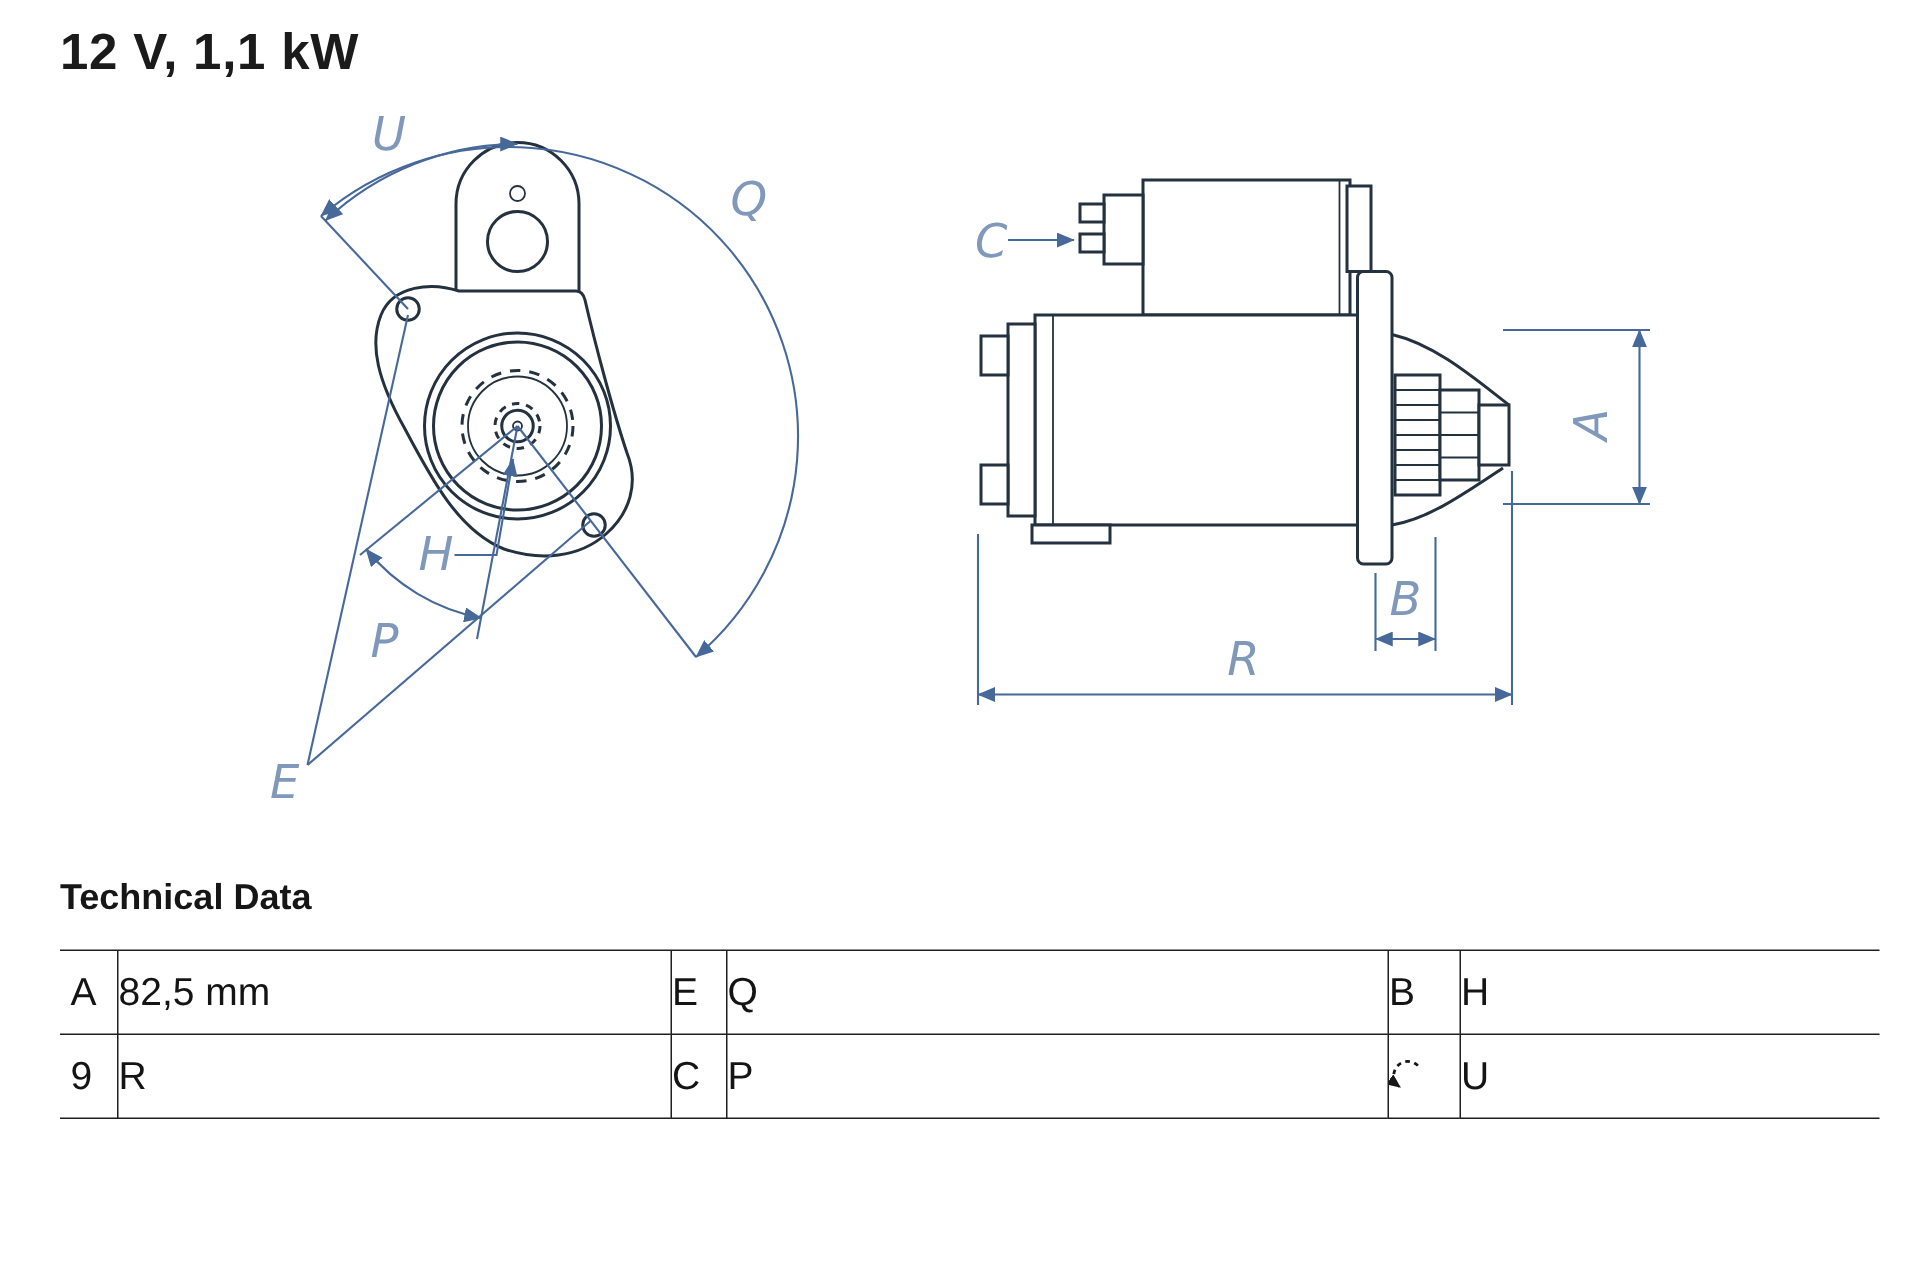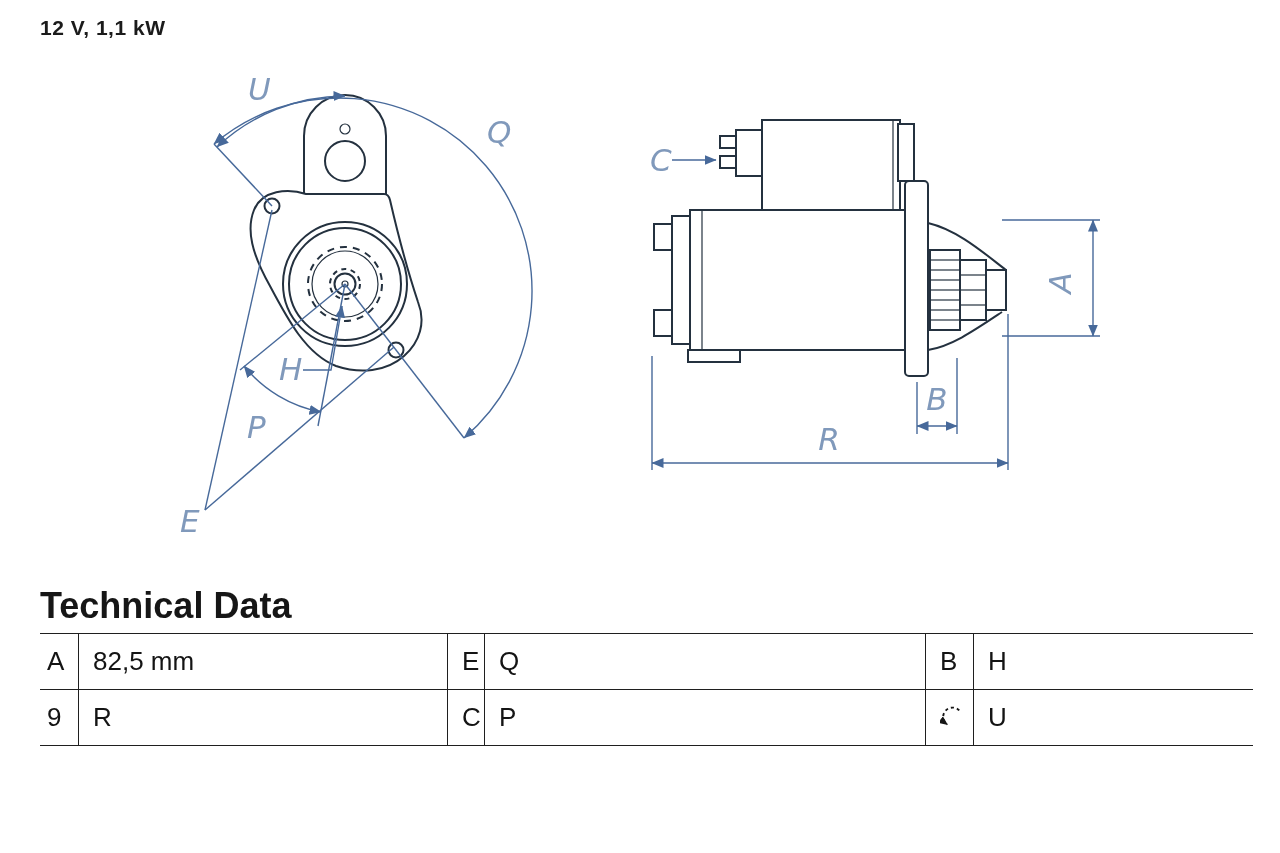--- a/index.html
+++ b/index.html
@@ -11,50 +11,50 @@
     --background:#ffffff;
   }
   *{margin:0;padding:0;box-sizing:border-box;}
   html,body{background:var(--background);}
   body{
     width:1280px;height:853px;position:relative;overflow:hidden;
     font-family:"Liberation Sans", sans-serif;color:var(--text);
   }
   .page-title{
     position:absolute;left:40px;top:16px;
-    font-size:21px;font-weight:bold;color:#1b1b1b;letter-spacing:.5px;
+    font-size:34px;font-weight:bold;color:#1b1b1b;letter-spacing:.5px;
   }
   .diagram-wrap{position:absolute;left:0;top:58px;width:1280px;height:522px;}
   svg text{user-select:none;}
   .part{fill:#fff;stroke:var(--outline,#24313f);stroke-width:2;}
   .partline{fill:none;stroke:var(--outline,#24313f);stroke-width:2;}
   .thin{fill:none;stroke:var(--outline,#24313f);stroke-width:1.2;}
   .dim{fill:none;stroke:var(--dimension,#47699a);stroke-width:1.4;}
   .arrfill{fill:var(--dimension,#47699a);}
   .dimlabel{
     font-family:"DejaVu Sans", sans-serif;
     font-style:italic;font-size:31px;fill:var(--label,#8099bb);
   }
   .section-title{
     position:absolute;left:40px;top:585px;
-    font-size:36px;font-weight:bold;color:#161616;
+    font-size:24px;font-weight:bold;color:#161616;
   }
   .tech-table{
     position:absolute;left:40px;top:633px;width:1213px;
     display:grid;
     grid-template-columns:38px 369px 37px 441px 48px auto;
     grid-auto-rows:56px;
     border-top:1.5px solid var(--border,#1f1f1f);
   }
   .cell{
     display:flex;align-items:center;
     font-size:26px;color:var(--text,#141414);
     border-bottom:1.5px solid var(--border,#1f1f1f);
     border-left:1.5px solid var(--border,#1f1f1f);
-    padding-left:14px;overflow:hidden;white-space:nowrap;
+    overflow:hidden;white-space:nowrap;
   }
   .cell:nth-child(6n+1){border-left:none;padding-left:7px;}
   .rot-icon{display:block;}
 </style>
 </head>
 <body>
 
 <div class="page-title">12 V, 1,1 kW</div>
 
 <div class="diagram-wrap">

